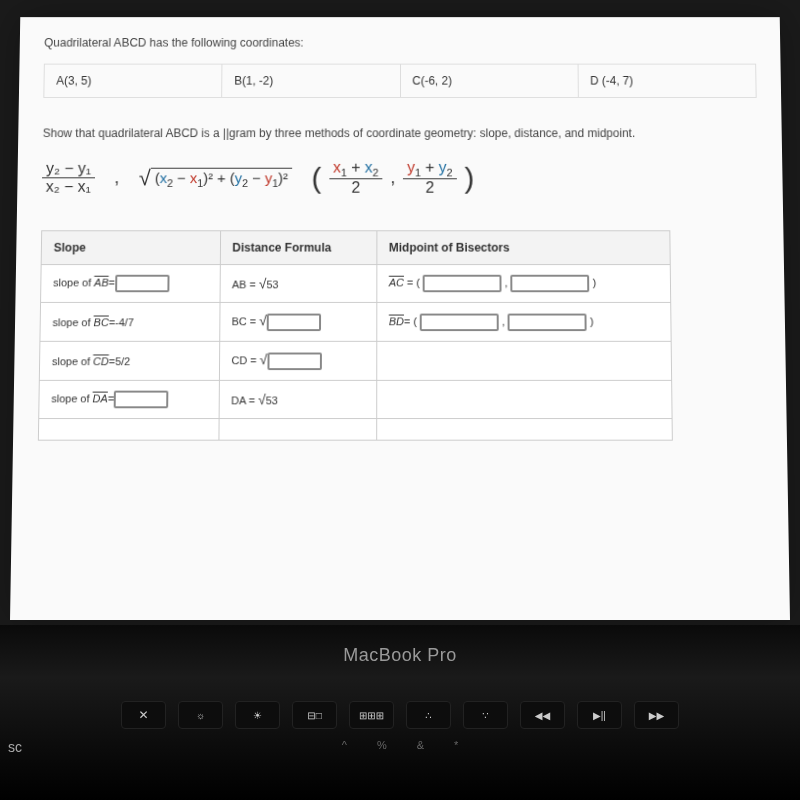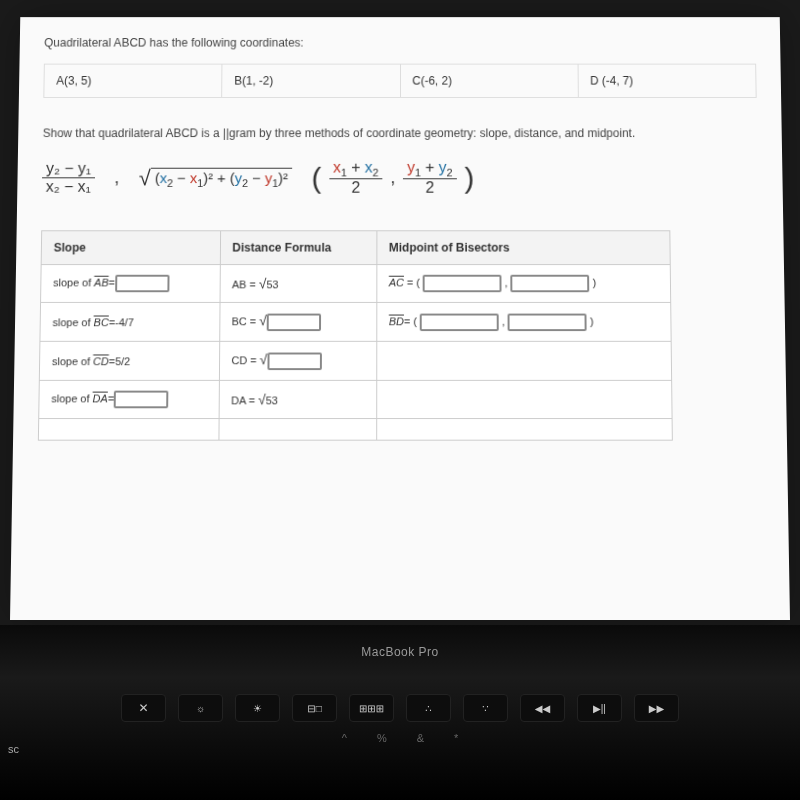--- a/index.html
+++ b/index.html
@@ -108,21 +108,21 @@
     .laptop-base {
       position: absolute;
       bottom: 0;
       width: 100%;
       height: 175px;
       background: linear-gradient(to bottom, #0a0a0a 0%, #1a1a1a 30%, #000 100%);
     }
     .laptop-label {
       text-align: center;
       color: #999;
-      font-size: 12px;
+      font-size: 18px;
       padding-top: 20px;
       font-weight: 300;
       letter-spacing: 0.5px;
     }
     .keyboard-row {
       display: flex;
       justify-content: center;
       gap: 12px;
       margin-top: 35px;
       padding: 0 30px;
@@ -138,21 +138,21 @@
       justify-content: center;
       color: #ccc;
       font-size: 12px;
     }
     .key.small { font-size: 10px; }
     .sc-label {
       position: absolute;
       bottom: 45px;
       left: 8px;
       color: #aaa;
-      font-size: 11px;
+      font-size: 14px;
     }
     .bottom-keys {
       display: flex;
       justify-content: center;
       gap: 30px;
       margin-top: 10px;
       color: #666;
       font-size: 11px;
     }
   </style>

